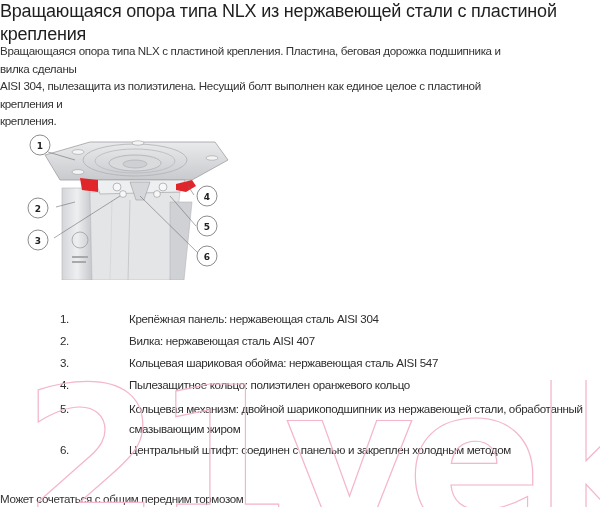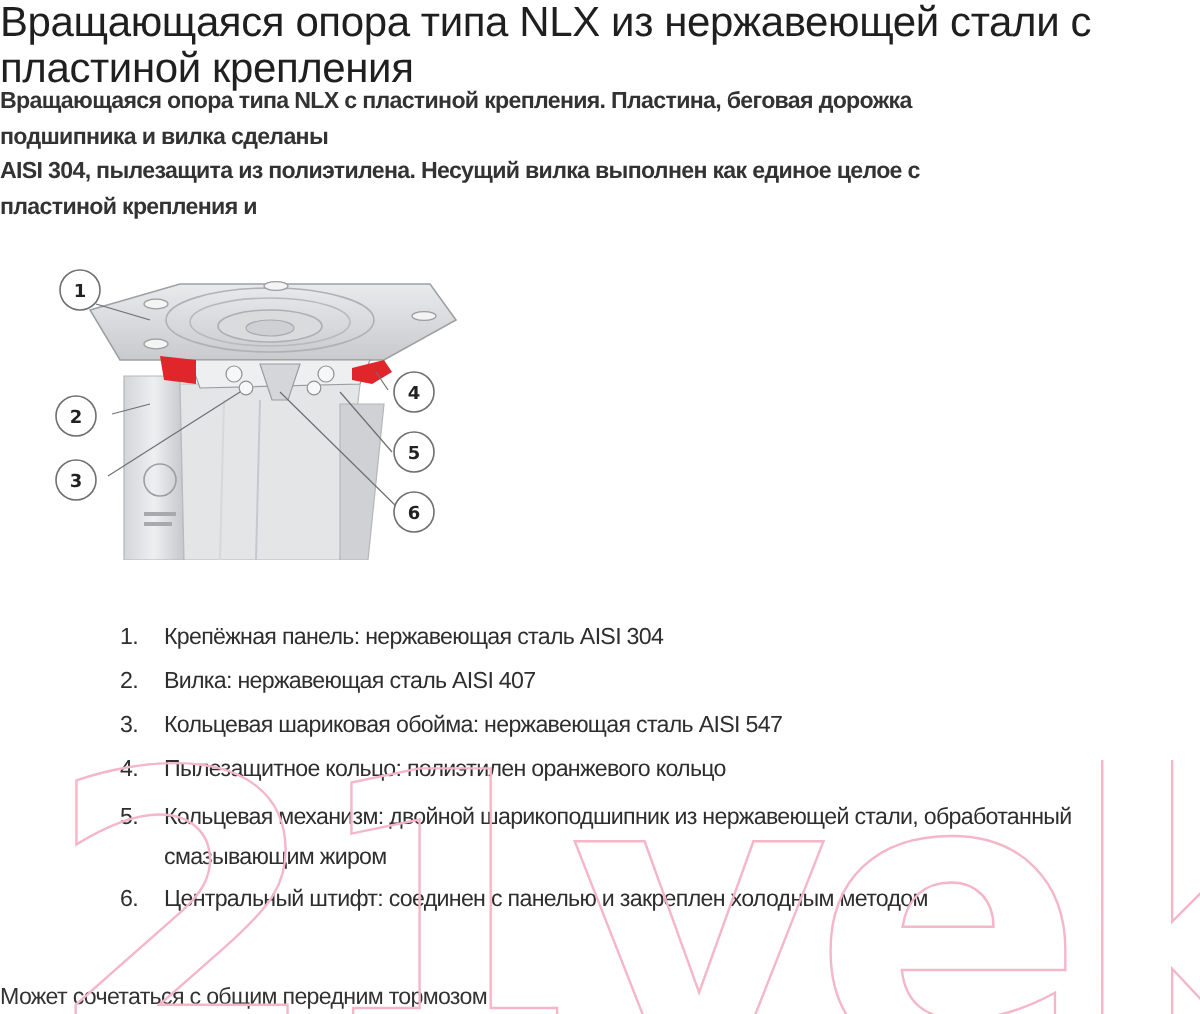--- a/index.html
+++ b/index.html
@@ -1,58 +1,58 @@
 <!DOCTYPE html>
 <html><head>
   <meta charset="utf-8">
   <style>
     * { margin: 0; padding: 0; box-sizing: border-box; }
     html, body { width: 600px; height: 507px; background: #ffffff; overflow: hidden; }
     body { position: relative; font-family: "Liberation Sans", sans-serif; color: #2b2b2b; }
 
     .title {
       position: absolute; left: 0; top: 0; width: 600px;
-      font-size: 21px; line-height: 23px; font-weight: normal; color: #1f1f1f;
+      font-size: 18px; line-height: 23px; font-weight: normal; color: #1f1f1f;
       letter-spacing: -0.2px;
     }
     .intro {
       position: absolute; left: 0; top: 42px; width: 514px;
       font-size: 11.6px; line-height: 17.6px; color: #333;
       letter-spacing: -0.35px;
-      font-weight: bold;
     }
     .figure {
       position: absolute; left: 20px; top: 130px; width: 220px; height: 150px;
     }
     .list {
       position: absolute; left: 56px; top: 311px; width: 540px;
       list-style: none;
       font-size: 11.6px; color: #2e2e2e; letter-spacing: -0.35px;
     }
     .list li { display: flex; margin-bottom: 6px; line-height: 16px; }
     .list li.two { line-height: 20px; margin-bottom: 3px; }
     .list .num { width: 26px; flex: none; padding-left: 4px; }
-    .list .txt { flex: 1; }
+    .list .txt { flex: 1; margin-left: 47px; }
     .footer-note {
       position: absolute; left: 0; top: 491px; width: 518px;
       font-size: 11.6px; line-height: 16px; color: #333; letter-spacing: -0.35px;
     }
     .watermark {
       position: absolute; left: 0; top: 380px; width: 600px; height: 127px;
       pointer-events: none;
     }
   </style>
 </head>
 <body>
 
 <h1 class="title">Вращающаяся опора типа NLX из нержавеющей стали с пластиной крепления</h1>
 
 <div class="intro">
   <div>Вращающаяся опора типа NLX с пластиной крепления. Пластина, беговая дорожка подшипника и вилка сделаны</div>
-  <div>AISI 304, пылезащита из полиэтилена. Несущий вилка выполнен как единое целое с пластиной крепления и</div>
+  <div>AISI 304, пылезащита из полиэтилена. Несущий болт выполнен как единое целое с пластиной крепления и</div>
+  <div>крепления.</div>
 </div>
 
 <div class="figure">
   <svg width="220" height="150" viewBox="0 0 220 150" xmlns="http://www.w3.org/2000/svg">
     <defs>
       <linearGradient id="plate" x1="0" y1="0" x2="0" y2="1">
         <stop offset="0" stop-color="#e9eaec"></stop>
         <stop offset="1" stop-color="#c9cacd"></stop>
       </linearGradient>
       <linearGradient id="fork" x1="0" y1="0" x2="1" y2="0">

